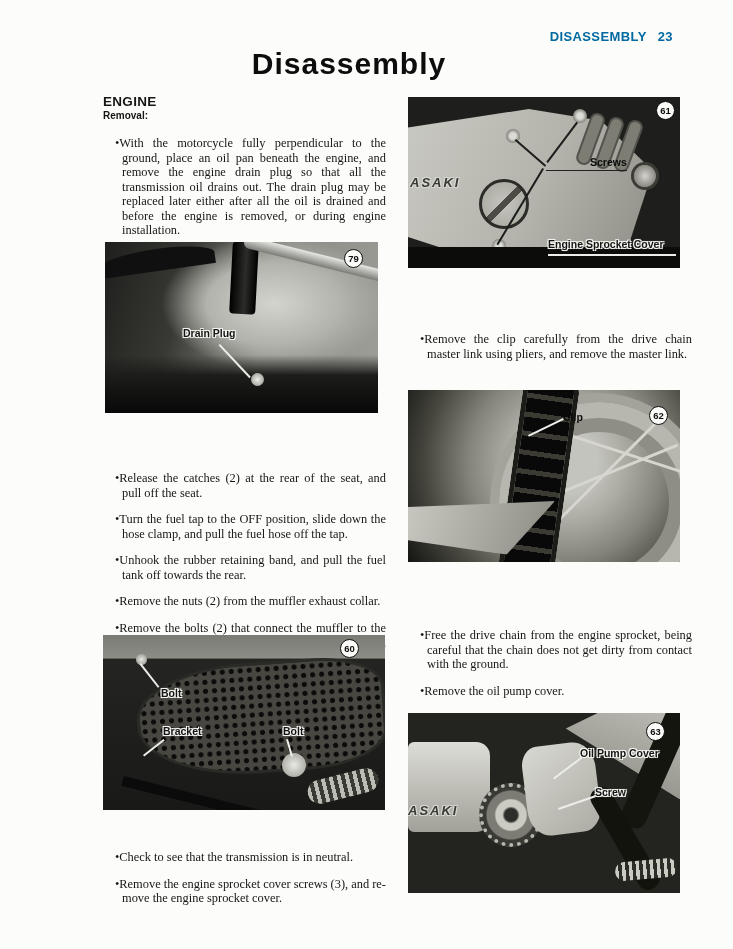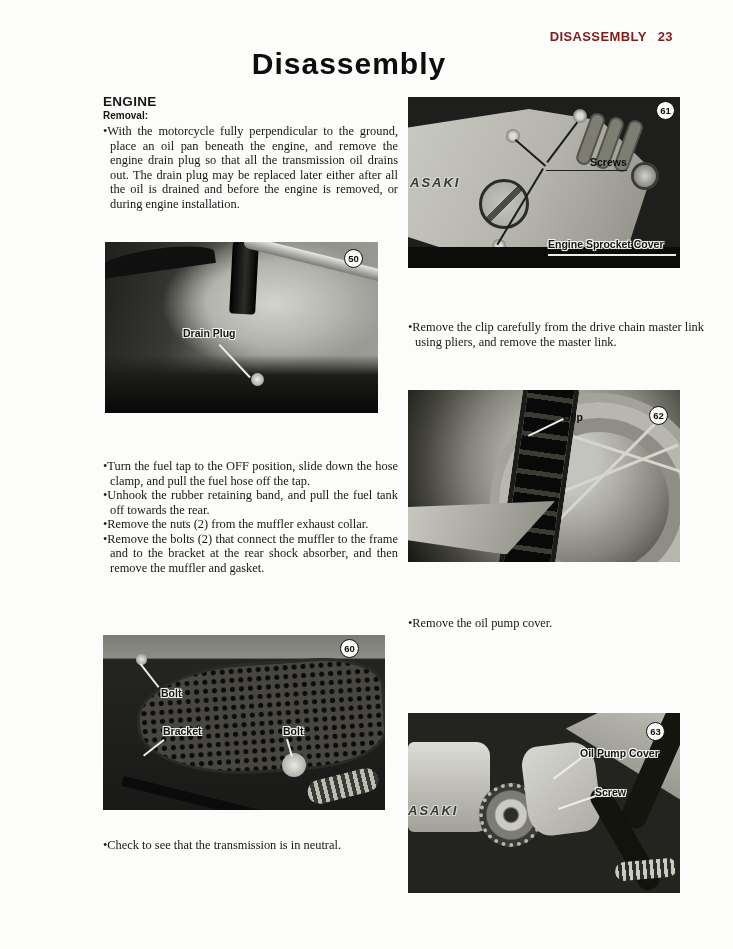--- a/index.html
+++ b/index.html
@@ -1,30 +1,30 @@
 <!DOCTYPE html>
 <html><head>
 <meta charset="utf-8">
 <style>
   html,body{margin:0;padding:0;background:#e8e8e6;}
   .page{position:relative;width:733px;height:949px;background:#fcfcfa;overflow:hidden;
         font-family:"Liberation Serif",serif;color:#161616;}
   
   .running-header{position:absolute;top:29px;right:60px;font-family:"Liberation Sans",sans-serif;
-        font-weight:bold;font-size:13px;letter-spacing:.4px;color:#7f1d1d;}
+        font-weight:bold;font-size:13px;letter-spacing:.4px;color:#0369a1;}
   .running-header .pg{margin-left:11px;}
   .doc-title{position:absolute;top:47px;left:16px;width:666px;margin:0;text-align:center;
         font-family:"Liberation Sans",sans-serif;font-weight:bold;font-size:30px;letter-spacing:1px;color:#0d0d0d;}
   .h-engine{position:absolute;left:103px;top:94px;font-family:"Liberation Sans",sans-serif;
         font-weight:bold;font-size:13.5px;letter-spacing:.3px;}
   .h-removal{position:absolute;left:103px;top:110px;font-family:"Liberation Sans",sans-serif;
         font-weight:bold;font-size:10px;}
   
   .textblock{position:absolute;font-size:12.4px;line-height:14.55px;text-align:justify;color:#161616;}
-  .step{margin:0;padding-left:7px;text-indent:-7px;}
+  .step{margin:12px;padding-left:7px;text-indent:-7px;}
   .step::before{content:"\2022";}
   
   .photo{position:absolute;overflow:hidden;background:#6e6e6a;}
   .photo .el{position:absolute;}
   .figbadge{position:absolute;width:17px;height:17px;border:1.6px solid #101010;border-radius:50%;
         background:#fbfbf8;color:#101010;font-family:"Liberation Sans",sans-serif;font-weight:bold;
         font-size:9.5px;display:flex;align-items:center;justify-content:center;z-index:6;}
   .lbl{position:absolute;font-family:"Liberation Sans",sans-serif;font-weight:bold;font-size:10.5px;
         white-space:nowrap;z-index:5;line-height:1;}
   .lbl.outl{color:#141414;text-shadow:-1px -1px 0 #f4f4f0,1px -1px 0 #f4f4f0,-1px 1px 0 #f4f4f0,
@@ -117,24 +117,25 @@
   </div>
 
   <div class="photo f59" style="left:105px;top:242px;width:273px;height:171px;">
     <div class="el fender"></div>
     <div class="el tube"></div>
     <div class="el bar"></div>
     <div class="el dark-bottom"></div>
     <div class="el plug"></div>
     <div class="line w" style="left:115px;top:102px;width:45px;transform:rotate(46.8deg);"></div>
     <span class="lbl outl" style="left:78px;top:86px;">Drain Plug</span>
-    <div class="figbadge" style="right:15px;top:7px;">50</div>
+    <div class="figbadge" style="right:15px;top:7px;">79</div>
   </div>
 
   <div class="textblock" style="left:103px;top:459px;width:295px;">
+    <p class="step"><span>Release the catches (2) at the rear of the seat, and pull off the seat.</span></p>
     <p class="step"><span>Turn the fuel tap to the OFF position, slide down the hose clamp, and pull the fuel hose off the tap.</span></p>
     <p class="step"><span>Unhook the rubber retaining band, and pull the fuel tank off towards the rear.</span></p>
     <p class="step"><span>Remove the nuts (2) from the muffler exhaust collar.</span></p>
     <p class="step"><span>Remove the bolts (2) that connect the muffler to the frame and to the bracket at the rear shock absorber, and then remove the muffler and gasket.</span></p>
   </div>
 
   <div class="photo f60" style="left:103px;top:635px;width:282px;height:175px;">
     <div class="el shield"></div>
     <div class="el framebar"></div>
     <div class="el spring"></div>
@@ -144,20 +145,21 @@
     <div class="line w" style="left:40px;top:120px;width:26px;transform:rotate(-38deg);"></div>
     <div class="line w" style="left:185px;top:104px;width:18px;transform:rotate(74deg);"></div>
     <span class="lbl outl ub-lite" style="left:58px;top:53px;">Bolt</span>
     <span class="lbl outl ub-lite" style="left:60px;top:91px;">Bracket</span>
     <span class="lbl outl ub-lite" style="left:180px;top:91px;">Bolt</span>
     <div class="figbadge" style="right:26px;top:4px;">60</div>
   </div>
 
   <div class="textblock" style="left:103px;top:838px;width:295px;">
     <p class="step"><span>Check to see that the transmission is in neutral.</span></p>
+    <p class="step"><span>Remove the engine sprocket cover screws (3), and re- move the engine sprocket cover.</span></p>
   </div>
 
   <div class="photo f61" style="left:408px;top:97px;width:272px;height:171px;">
     <div class="el case"></div>
     <div class="el vent" style="right:30%;top:9%;"></div>
     <div class="el vent" style="right:23%;top:11%;"></div>
     <div class="el vent" style="right:16%;top:13%;"></div>
     <div class="el adj"></div>
     <div class="el bolt"></div>
     <div class="el screw" style="left:98px;top:32px;"></div>
@@ -184,20 +186,21 @@
     <div class="el spoke" style="left:255px;top:28px;width:150px;transform:rotate(135deg);"></div>
     <div class="el spoke" style="left:130px;top:110px;width:150px;transform:rotate(-22deg);"></div>
     <div class="el chain"></div>
     <div class="el pliers"></div>
     <div class="line w" style="left:120px;top:45px;width:39px;transform:rotate(-26deg);"></div>
     <span class="lbl dark" style="left:155px;top:22px;">Clip</span>
     <div class="figbadge" style="right:12px;top:10px;margin-top:6px;">62</div>
   </div>
 
   <div class="textblock" style="left:408px;top:616px;width:296px;">
+    <p class="step"><span>Free the drive chain from the engine sprocket, being careful that the chain does not get dirty from contact with the ground.</span></p>
     <p class="step"><span>Remove the oil pump cover.</span></p>
   </div>
 
   <div class="photo f63" style="left:408px;top:713px;width:272px;height:180px;">
     <div class="el litebg"></div>
     <div class="el case"></div>
     <div class="el sprocket"></div>
     <div class="el cover"></div>
     <div class="el tube1"></div>
     <div class="el tube2"></div>

